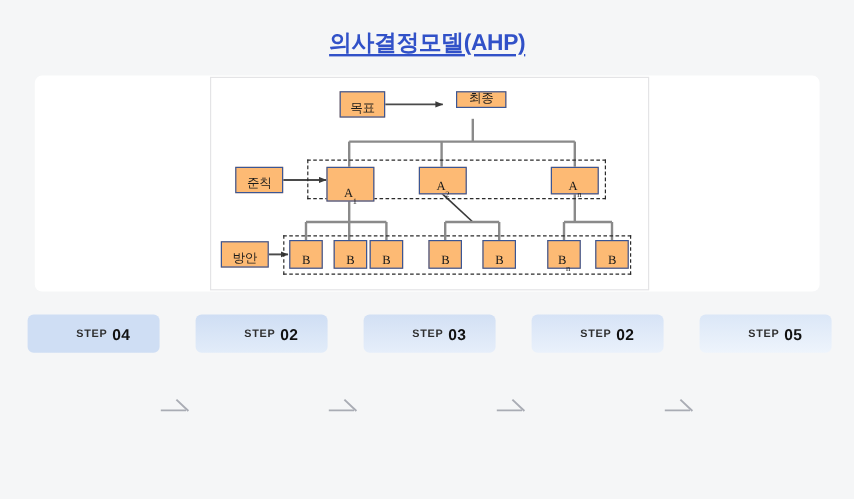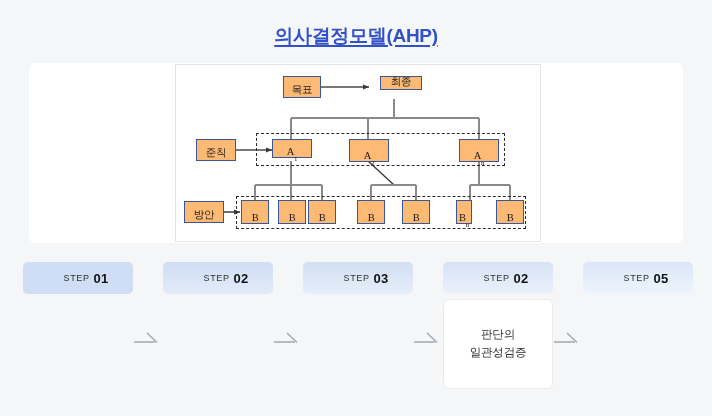--- a/index.html
+++ b/index.html
@@ -116,21 +116,21 @@
     border-radius: 5px;
     display: flex;
     align-items: center;
     justify-content: center;
     font-size: 11px;
     color: #242424;
     letter-spacing: 0.2px;
   }
   .step-head .kw {
     font-size: 9px;
-    font-weight: 400;
+    font-weight: 700;
     letter-spacing: 0.6px;
     margin-right: 4px;
     color: #2f2f2f;
     margin-left: 16px;
   }
   .step-head .num {
     font-size: 13px;
     font-weight: 700;
     color: #111111;
   }
@@ -221,21 +221,21 @@
 <div class="node" style="left:283px; top:76px; width:38px; height:22px;">
   <span>목표</span>
 </div>
 <div class="node" style="left:380px; top:76px; width:42px; height:14px;">
   <span>최종</span>
 </div>
 
 <div class="node" style="left:196px; top:139px; width:40px; height:22px;">
   <span>준칙</span>
 </div>
-<div class="node" style="left:272px; top:139px; width:40px; height:19px;">
+<div class="node" style="left:272px; top:139px; width:40px; height:29px;">
   <span class="vname"><span>A</span><sub>1</sub></span>
 </div>
 <div class="node" style="left:349px; top:139px; width:40px; height:23px;">
   <span class="vname"><span>A</span><sub>2</sub></span>
 </div>
 <div class="node" style="left:459px; top:139px; width:40px; height:23px;">
   <span class="vname"><span>A</span><sub>n</sub></span>
 </div>
 
 <div class="node" style="left:184px; top:201px; width:40px; height:22px;">
@@ -250,33 +250,33 @@
 </div>
 <div class="node" style="left:308px; top:200px; width:28px; height:24px;">
   <span class="vname"><span>B</span></span>
 </div>
 <div class="node" style="left:357px; top:200px; width:28px; height:24px;">
   <span class="vname"><span>B</span></span>
 </div>
 <div class="node" style="left:402px; top:200px; width:28px; height:24px;">
   <span class="vname"><span>B</span></span>
 </div>
-<div class="node" style="left:456px; top:200px; width:16px; height:24px;">
+<div class="node" style="left:456px; top:200px; width:28px; height:24px;">
   <span class="vname"><span>B</span><sub>n</sub></span>
 </div>
 <div class="node" style="left:496px; top:200px; width:28px; height:24px;">
   <span class="vname"><span>B</span></span>
 </div>
 
 <div class="steps">
 
   <div class="step step-1">
     <div class="step-head">
       <span class="kw">STEP</span>
-      <span class="num">01</span>
+      <span class="num">04</span>
     </div>
   </div>
 
   <div class="step-arrow">
     <svg width="30" height="14" viewBox="0 0 30 14" xmlns="http://www.w3.org/2000/svg">
       <line x1="1" y1="11" x2="22" y2="11" stroke="#a9acb4" stroke-width="1.6"></line>
       <line x1="14" y1="2" x2="24" y2="11.5" stroke="#a9acb4" stroke-width="1.6"></line>
     </svg>
   </div>
 
@@ -306,22 +306,20 @@
       <line x1="1" y1="11" x2="22" y2="11" stroke="#a9acb4" stroke-width="1.6"></line>
       <line x1="14" y1="2" x2="24" y2="11.5" stroke="#a9acb4" stroke-width="1.6"></line>
     </svg>
   </div>
 
   <div class="step step-4">
     <div class="step-head">
       <span class="kw">STEP</span>
       <span class="num">02</span>
     </div>
-    <div class="step-body">판단의
-일관성검증</div>
   </div>
 
   <div class="step-arrow">
     <svg width="30" height="14" viewBox="0 0 30 14" xmlns="http://www.w3.org/2000/svg">
       <line x1="1" y1="11" x2="22" y2="11" stroke="#a9acb4" stroke-width="1.6"></line>
       <line x1="14" y1="2" x2="24" y2="11.5" stroke="#a9acb4" stroke-width="1.6"></line>
     </svg>
   </div>
 
   <div class="step step-5">

